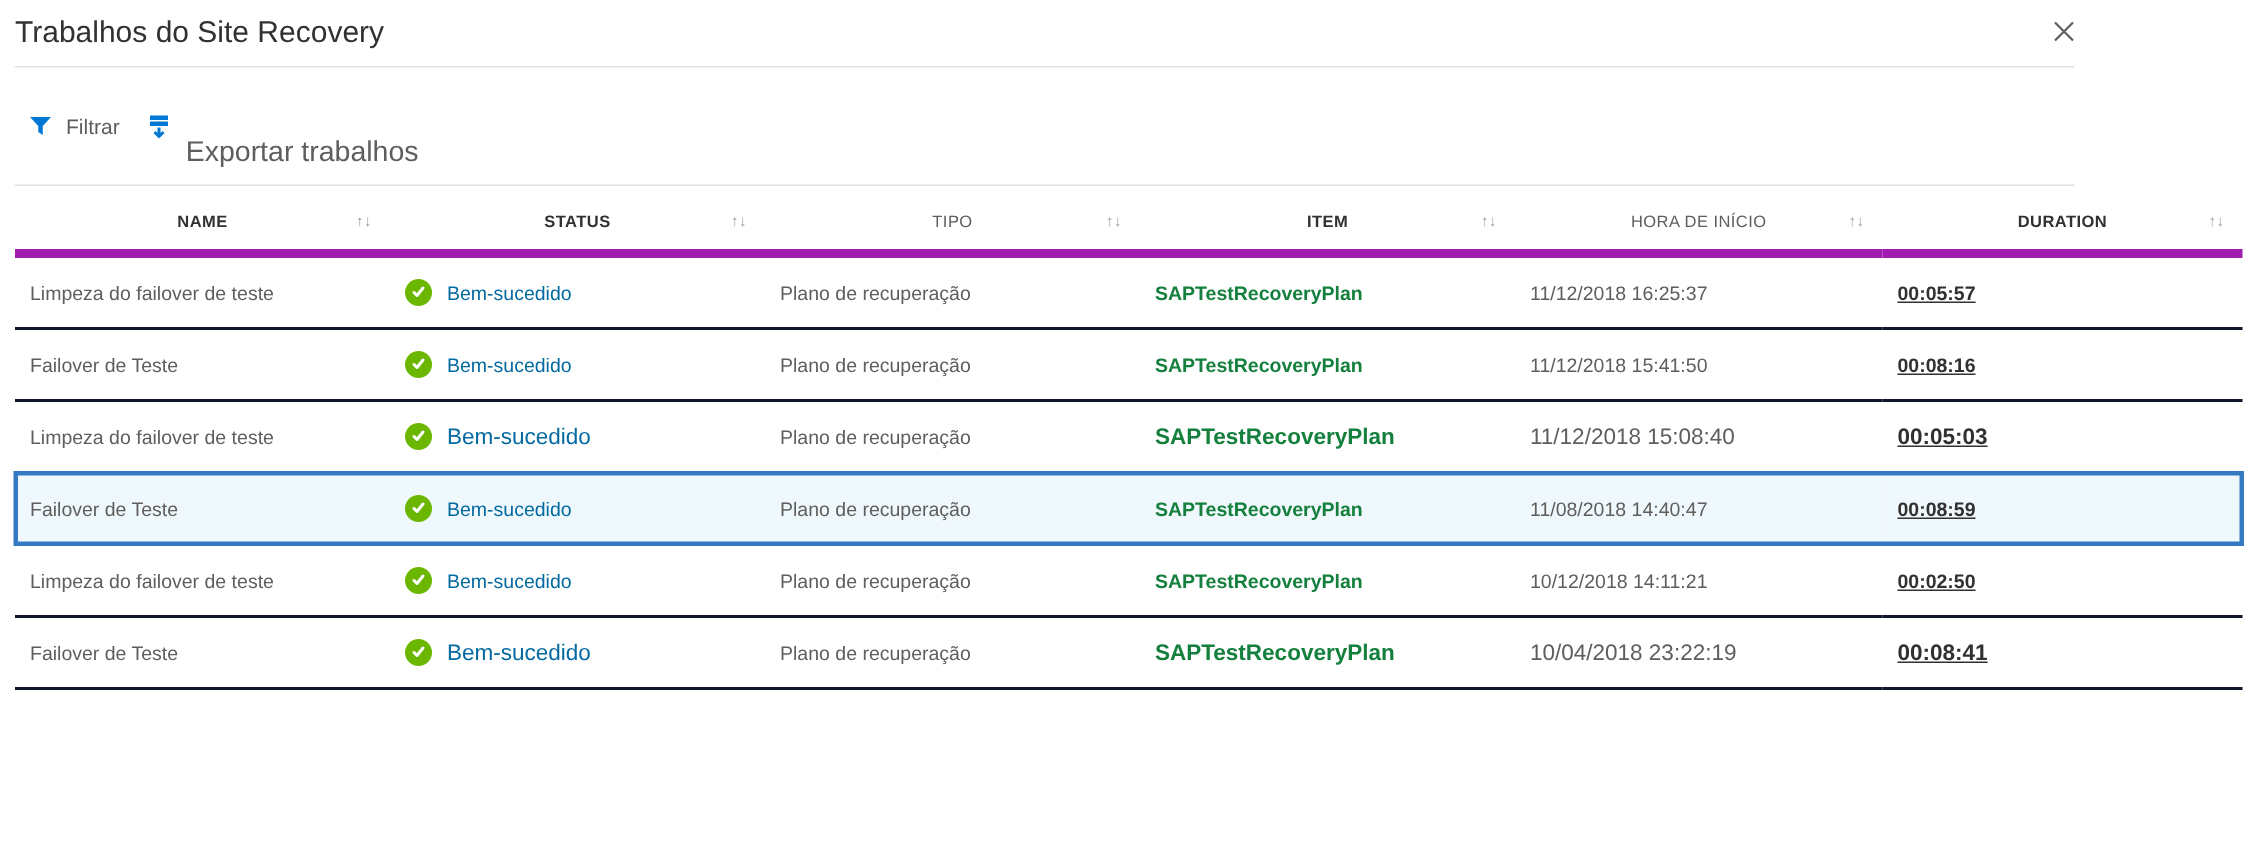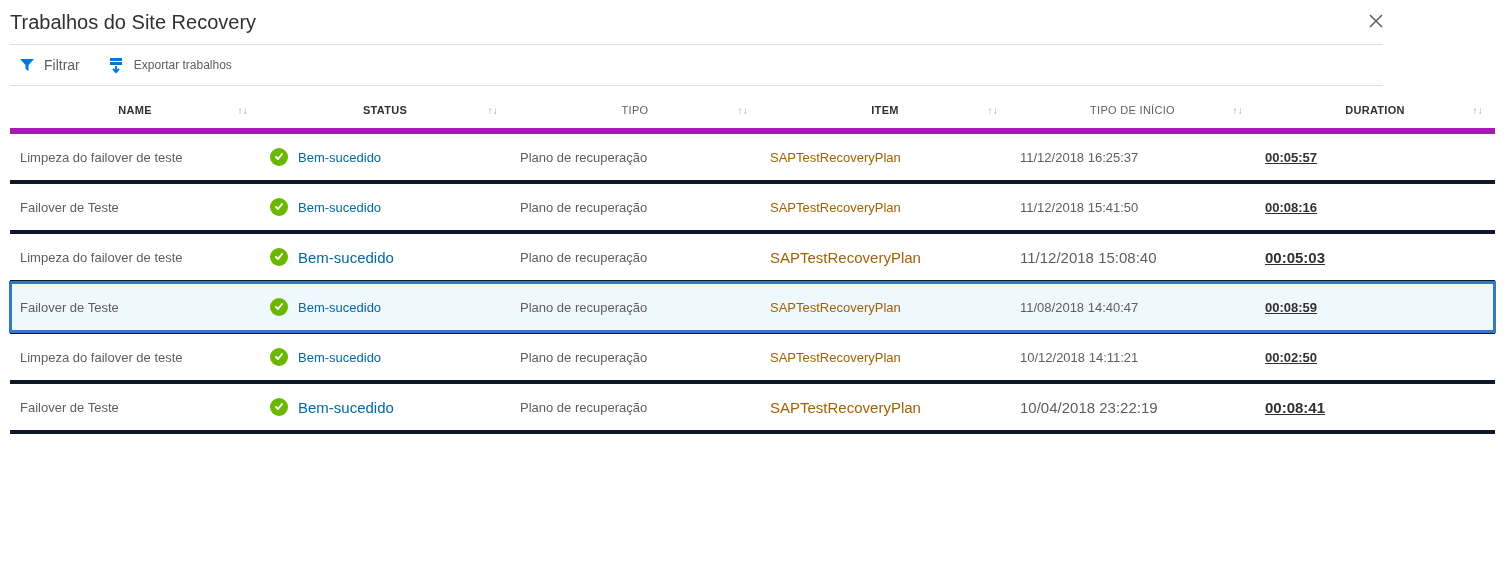--- a/index.html
+++ b/index.html
@@ -39,32 +39,32 @@
   }
   .divider {
     border: none;
     border-top: 1px solid #e1dfdd;
     margin: 0;
   }
   .toolbar {
     display: flex;
     align-items: center;
     padding: 10px 8px;
-    gap: 26px;
+    gap: 16px;
   }
   .toolbar-btn {
     display: flex;
     align-items: center;
     gap: 8px;
     cursor: pointer;
     color: #605e5c;
     font-size: 14px;
   }
   .toolbar-btn .icon { color: #0078d4; display: inline-flex; }
-  .toolbar-btn.export .label { font-size: 12px; }
+  .toolbar-btn.export .label { font-size: 19px; margin-top: 36px; }
   .filter-row { padding: 8px 2px 4px 2px; }
   .filter-input {
     width: 100%;
     border: 1px solid #8a8886;
     padding: 8px 12px;
     font-size: 13px;
     color: #605e5c;
     outline: none;
   }
   table {
@@ -93,29 +93,29 @@
   .sort-icon {
     position: absolute;
     right: 12px;
     top: 50%;
     transform: translateY(-50%);
     color: #a19f9d;
     font-size: 10px;
   }
   tbody td {
     padding: 14px 10px;
-    border-bottom: 4px solid #0f172a;
+    border-bottom: 2px solid #0f172a;
     color: #605e5c;
     font-size: 13px;
     vertical-align: middle;
     white-space: nowrap;
     overflow: hidden;
     text-overflow: ellipsis;
   }
-  tbody td.item { color: #a16207; font-weight: 400; }
+  tbody td.item { color: #15803d; font-weight: 700; }
   tbody td.dur  { color: #323130; font-weight: 600; text-decoration: underline; }
   tbody tr.big td { font-size: 15px; }
   tbody tr.big td.name-cell,
   tbody tr.big td.type-cell { font-size: 13px; }
   tbody tr.selrow td {
     background: #eff8fc;
   }
   tbody tr.selrow {
     outline: 3px solid #347ac2;
     outline-offset: -2px;
@@ -193,21 +193,21 @@
         </th>
         <th class="light">
           <span>TIPO</span>
           <span class="sort-icon">↑↓</span>
         </th>
         <th>
           <span>ITEM</span>
           <span class="sort-icon">↑↓</span>
         </th>
         <th class="light">
-          <span>TIPO DE INÍCIO</span>
+          <span>HORA DE INÍCIO</span>
           <span class="sort-icon">↑↓</span>
         </th>
         <th>
           <span>DURATION</span>
           <span class="sort-icon">↑↓</span>
         </th>
       </tr>
     </thead>
     <tbody id="tbody">
         <tr>

